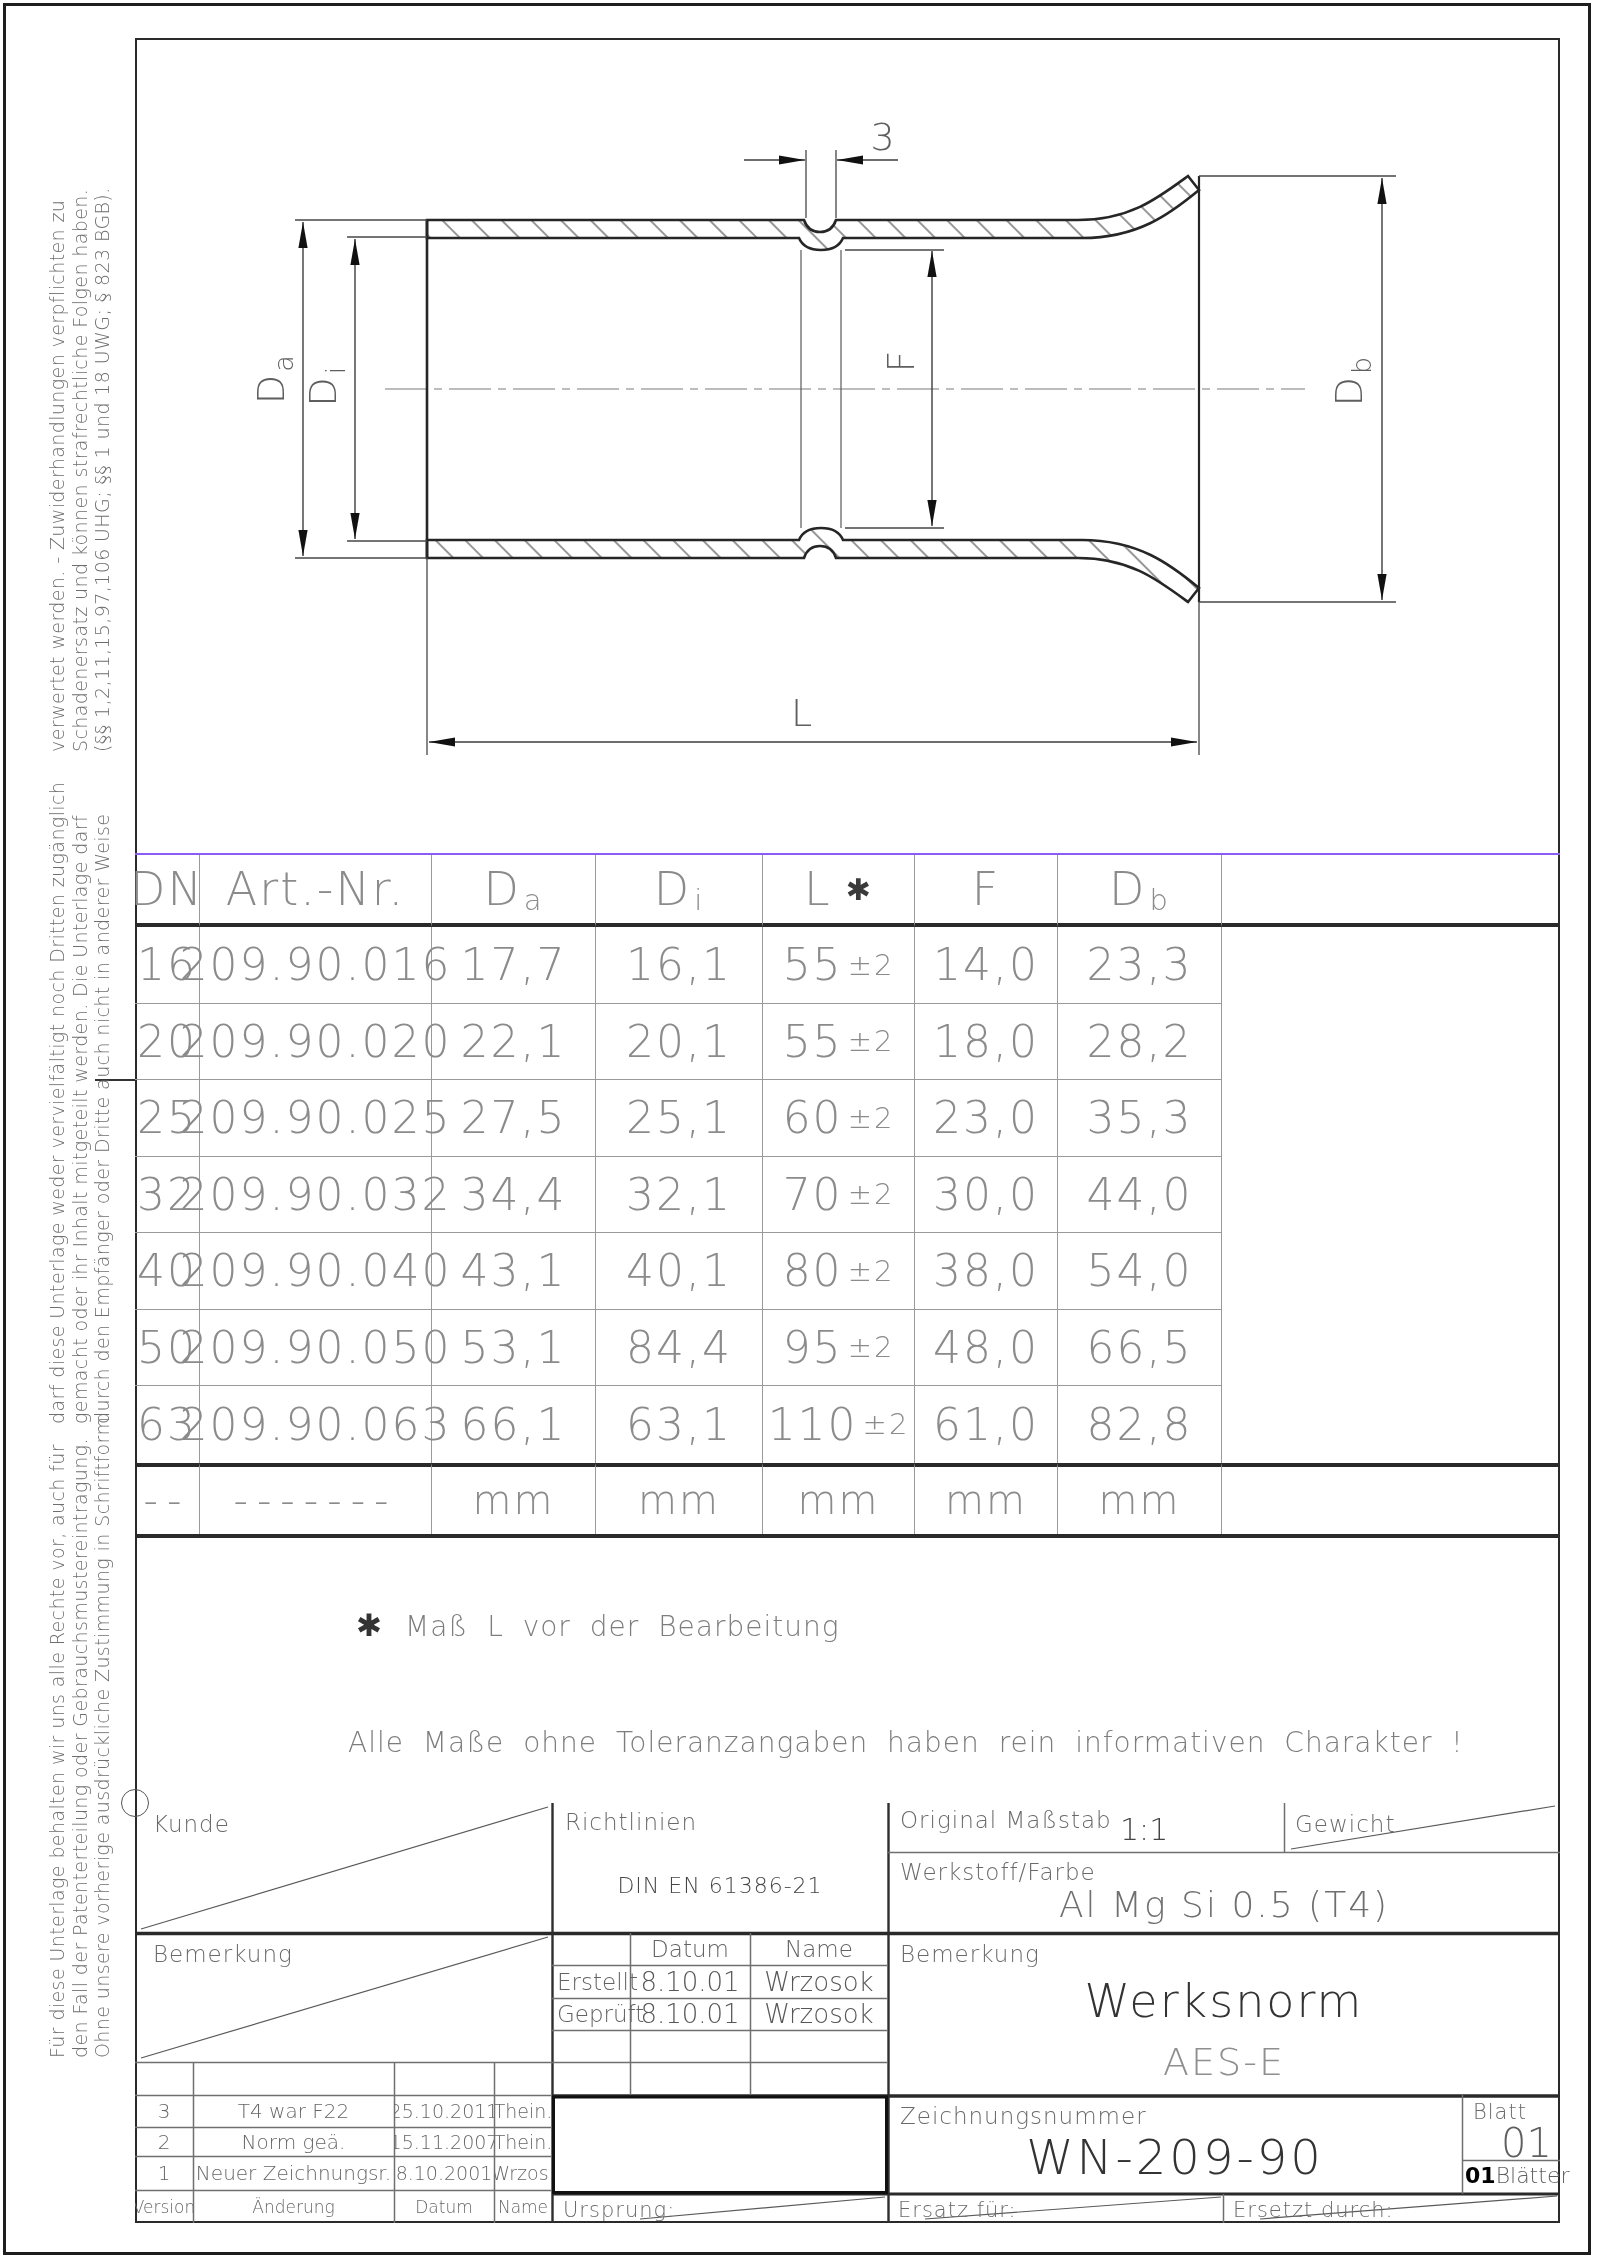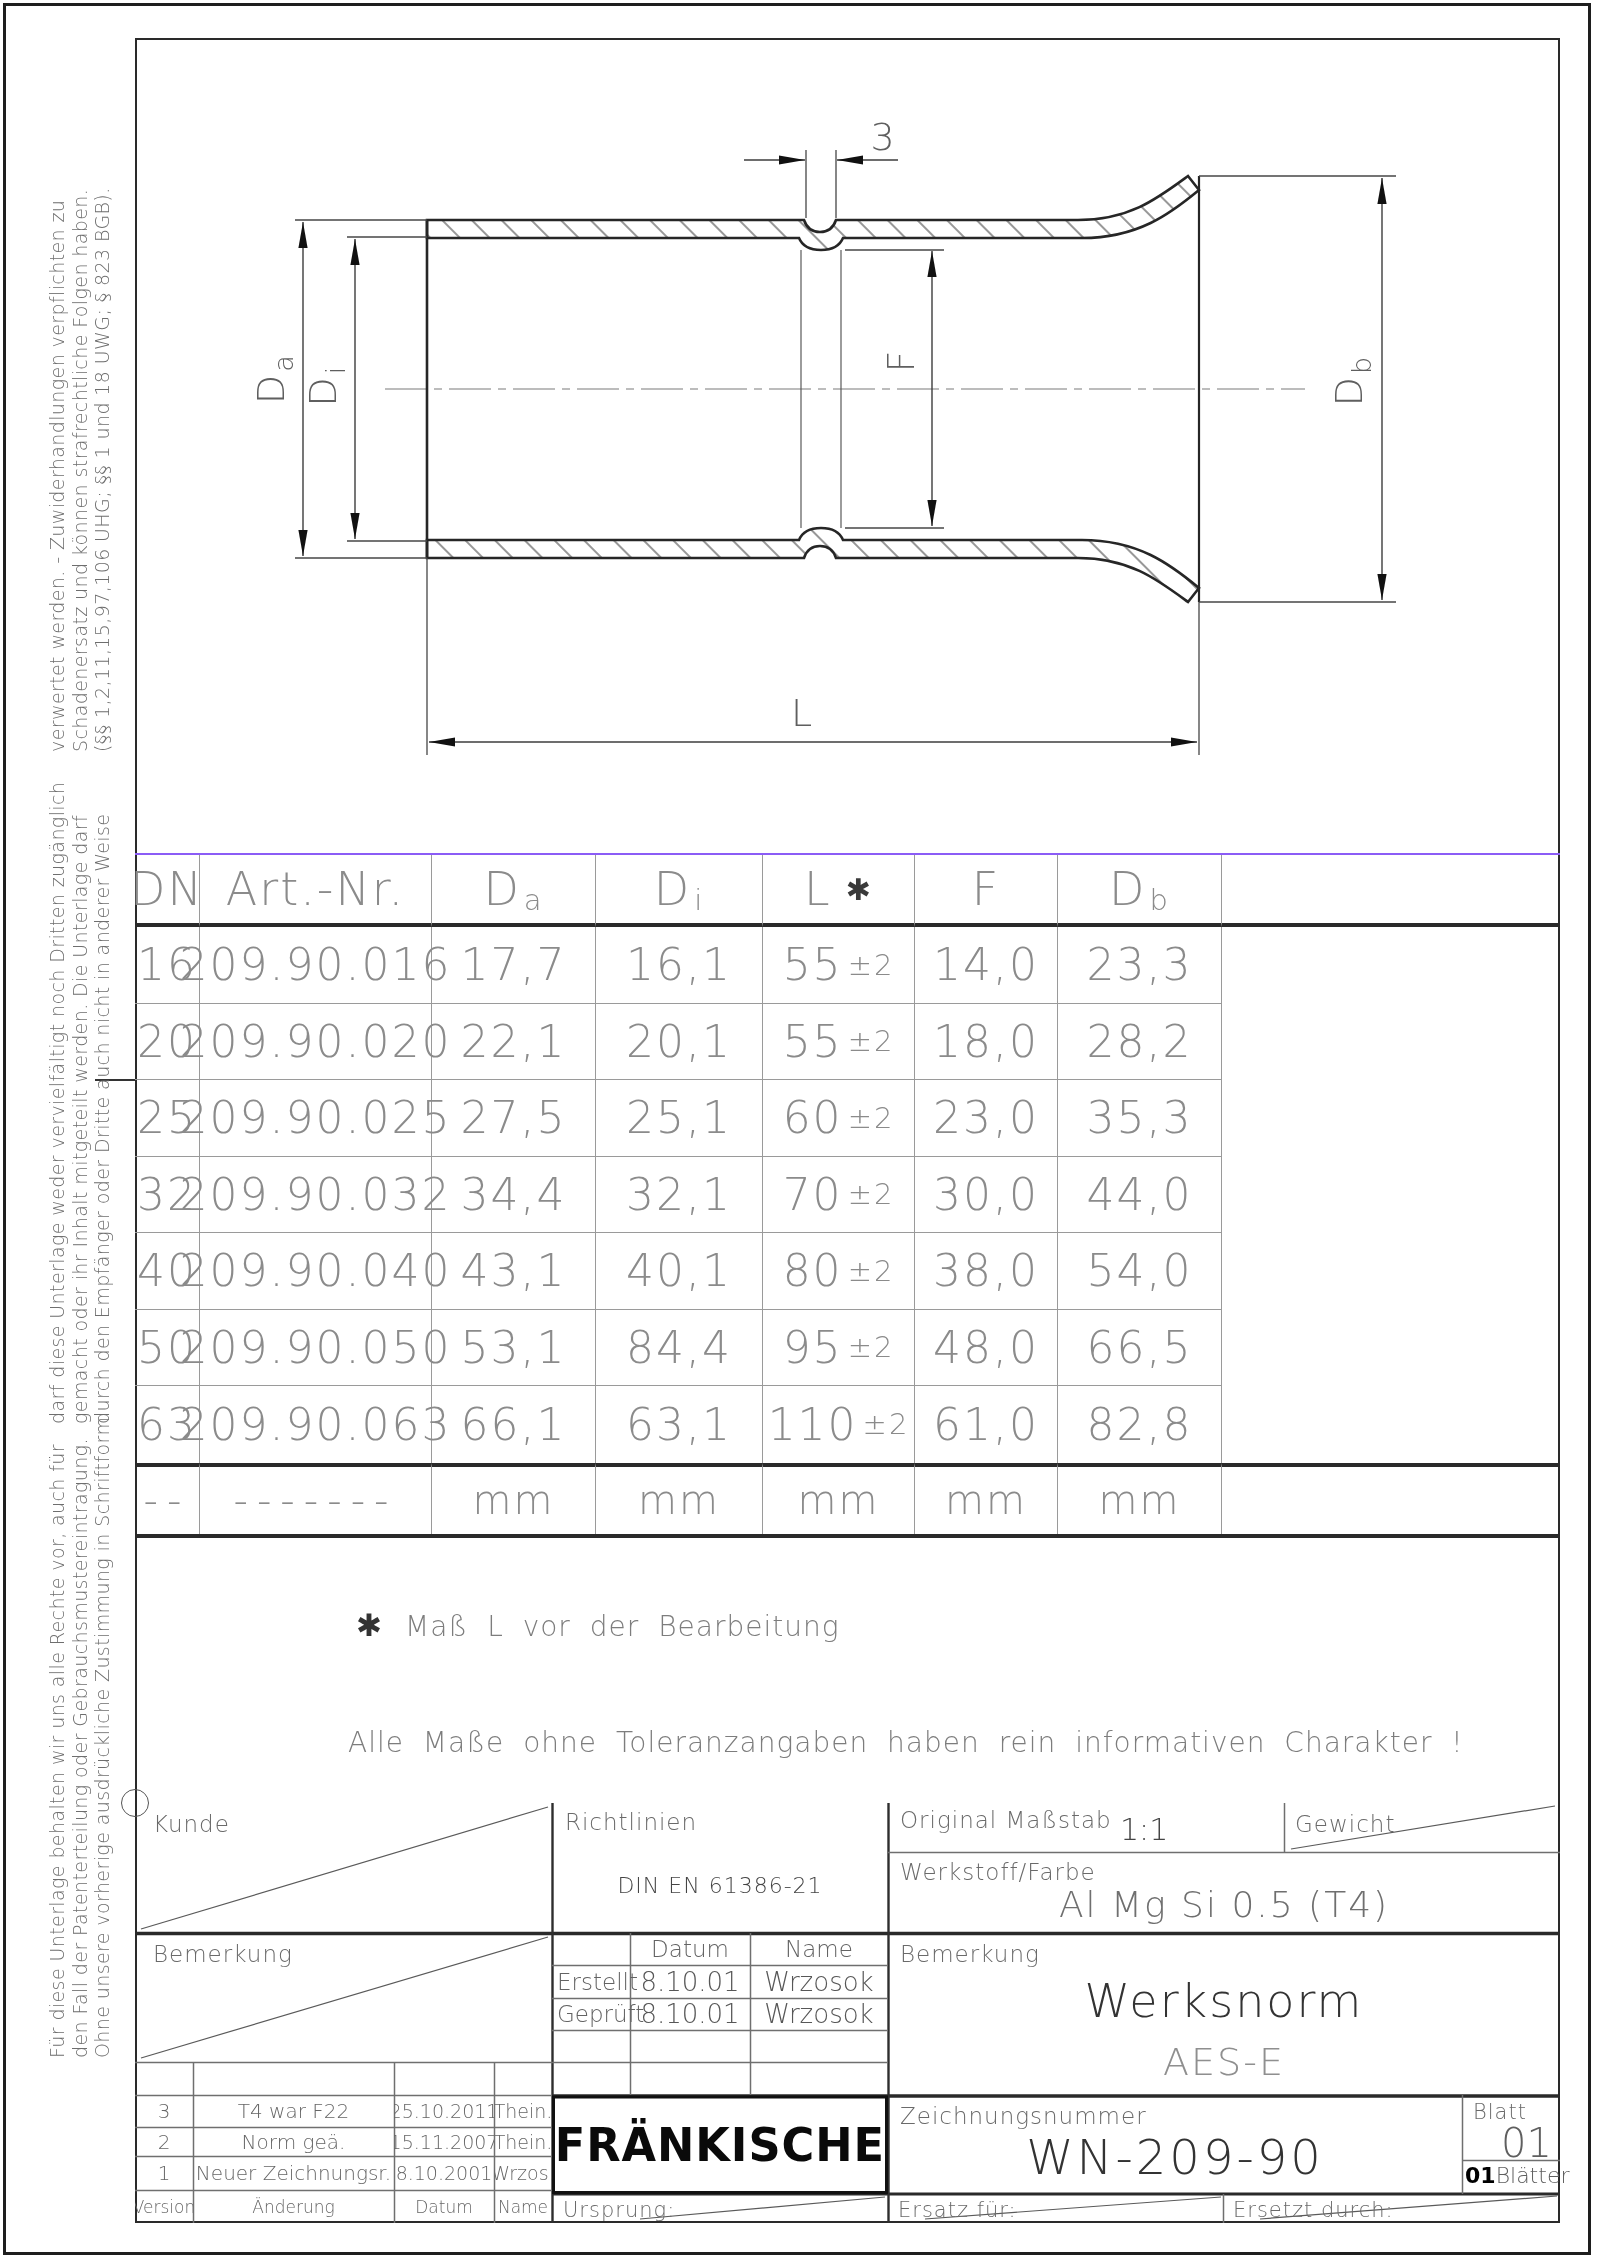--- a/index.html
+++ b/index.html
@@ -316,23 +316,20 @@
       <div class="dc">Datum</div>
       <div class="dc">Name</div>
       <div class="dc lab">Erstellt</div>
       <div class="dc val">8.10.01</div>
       <div class="dc val">Wrzosok</div>
       <div class="dc lab">Geprüft</div>
       <div class="dc val">8.10.01</div>
       <div class="dc val">Wrzosok</div>
     </div>
 
-    <div class="logo">
-        <span>FRÄNKISCHE</span>
-      </div>
     <div class="tl" style="left:428px;top:395px;font-size:21px;">Ursprung:</div>
 
     <div class="tl" style="left:765px;top:4px;">Original Maßstab</div>
     <div class="tv" style="left:985px;top:9px;font-size:30px;color:#454545;">1:1</div>
     <div class="tl" style="left:1160px;top:8px;">Gewicht</div>
 
     <div class="tl" style="left:765px;top:56px;">Werkstoff/Farbe</div>
     <div class="tv center" style="left:753px;top:78px;width:672px;height:46px;font-size:36px;color:#6f6f6f;letter-spacing:2px;">Al Mg Si 0.5 (T4)</div>
 
     <div class="tl" style="left:765px;top:138px;">Bemerkung</div>

